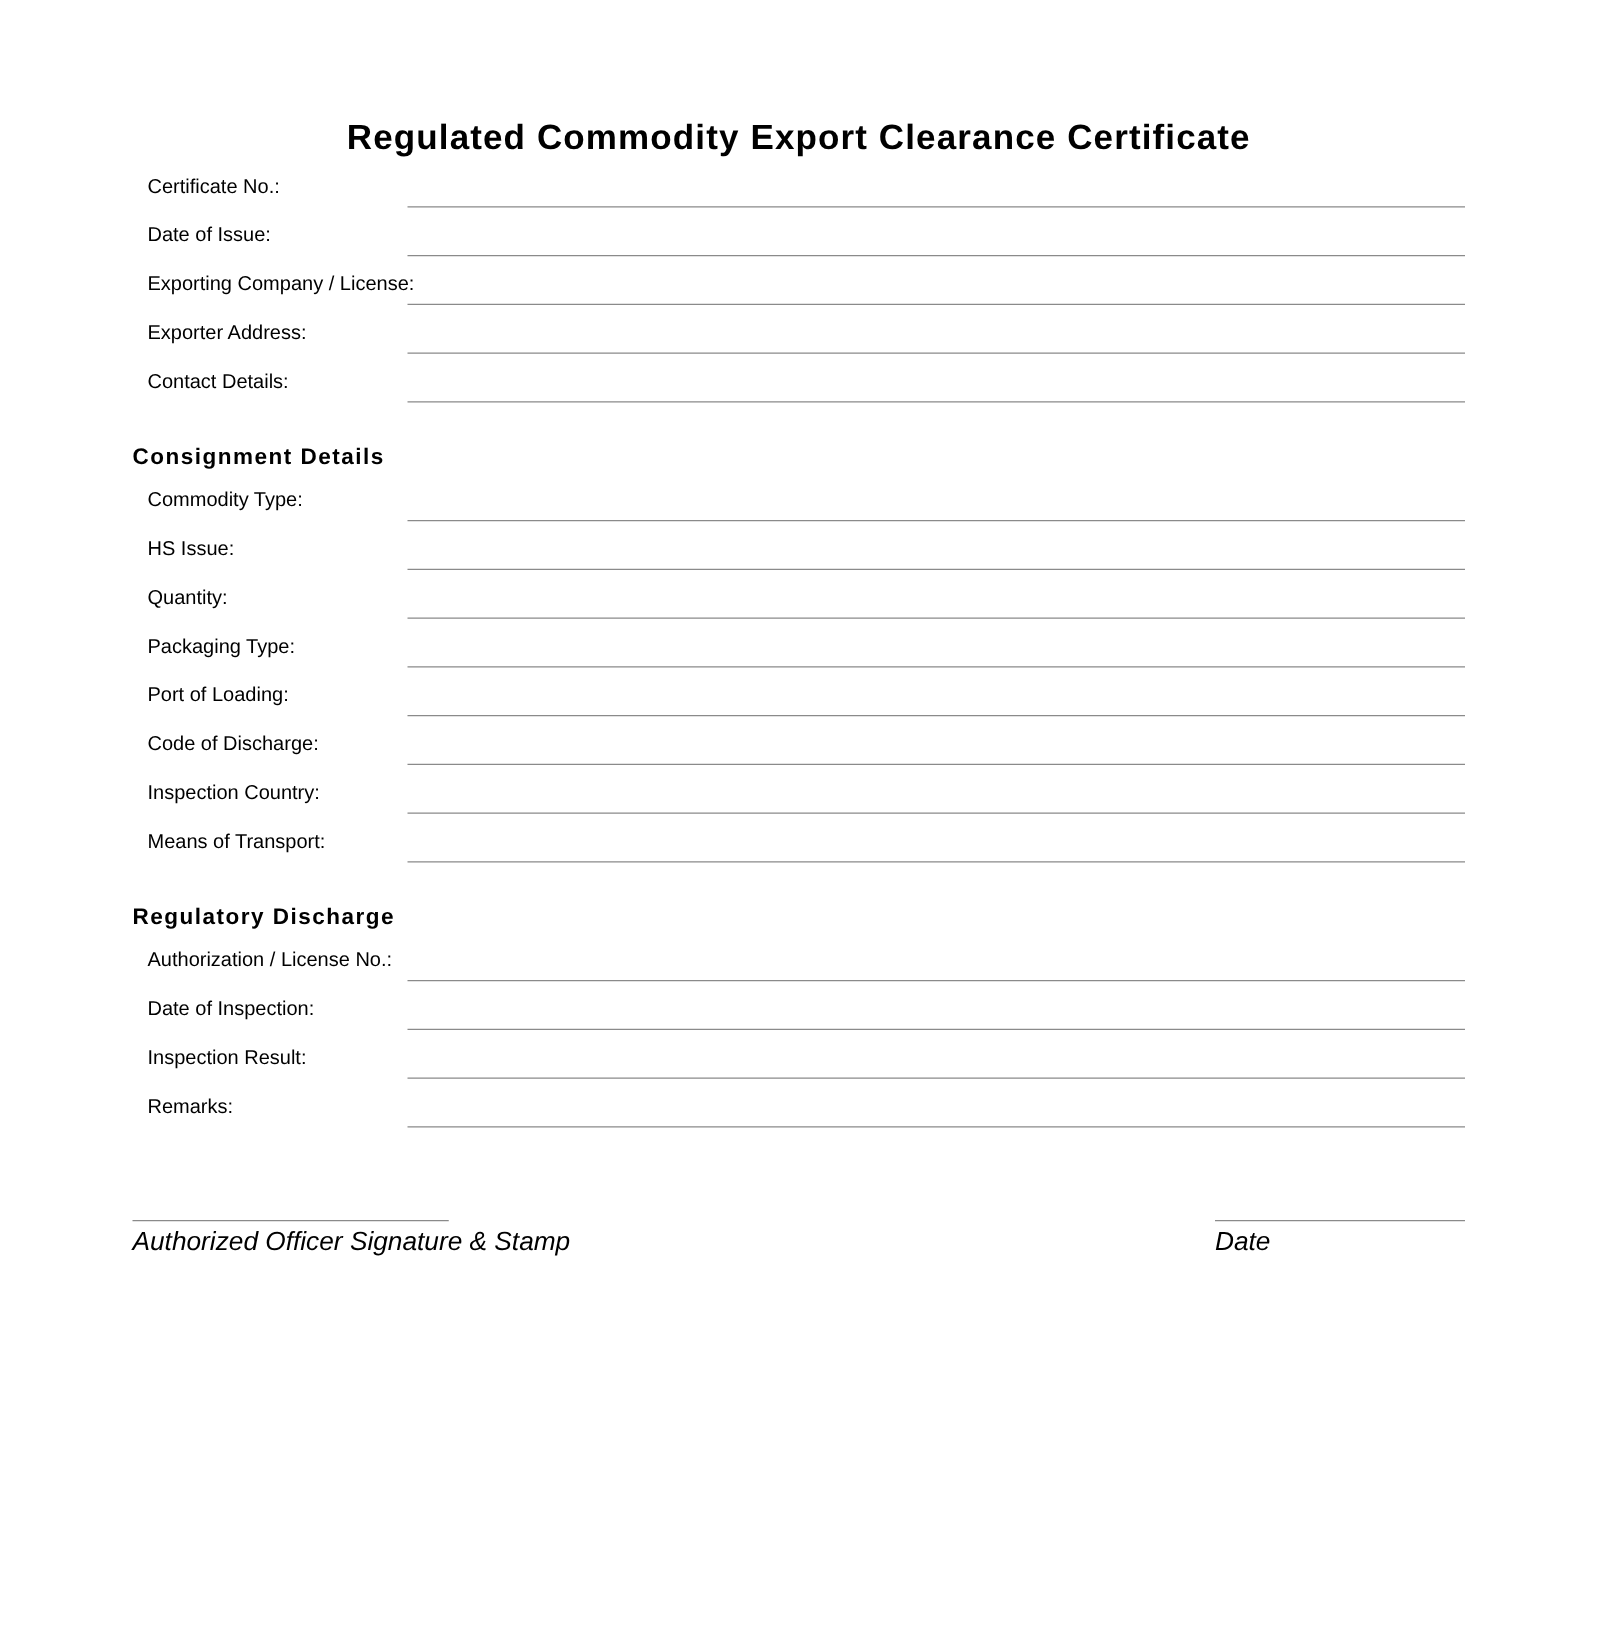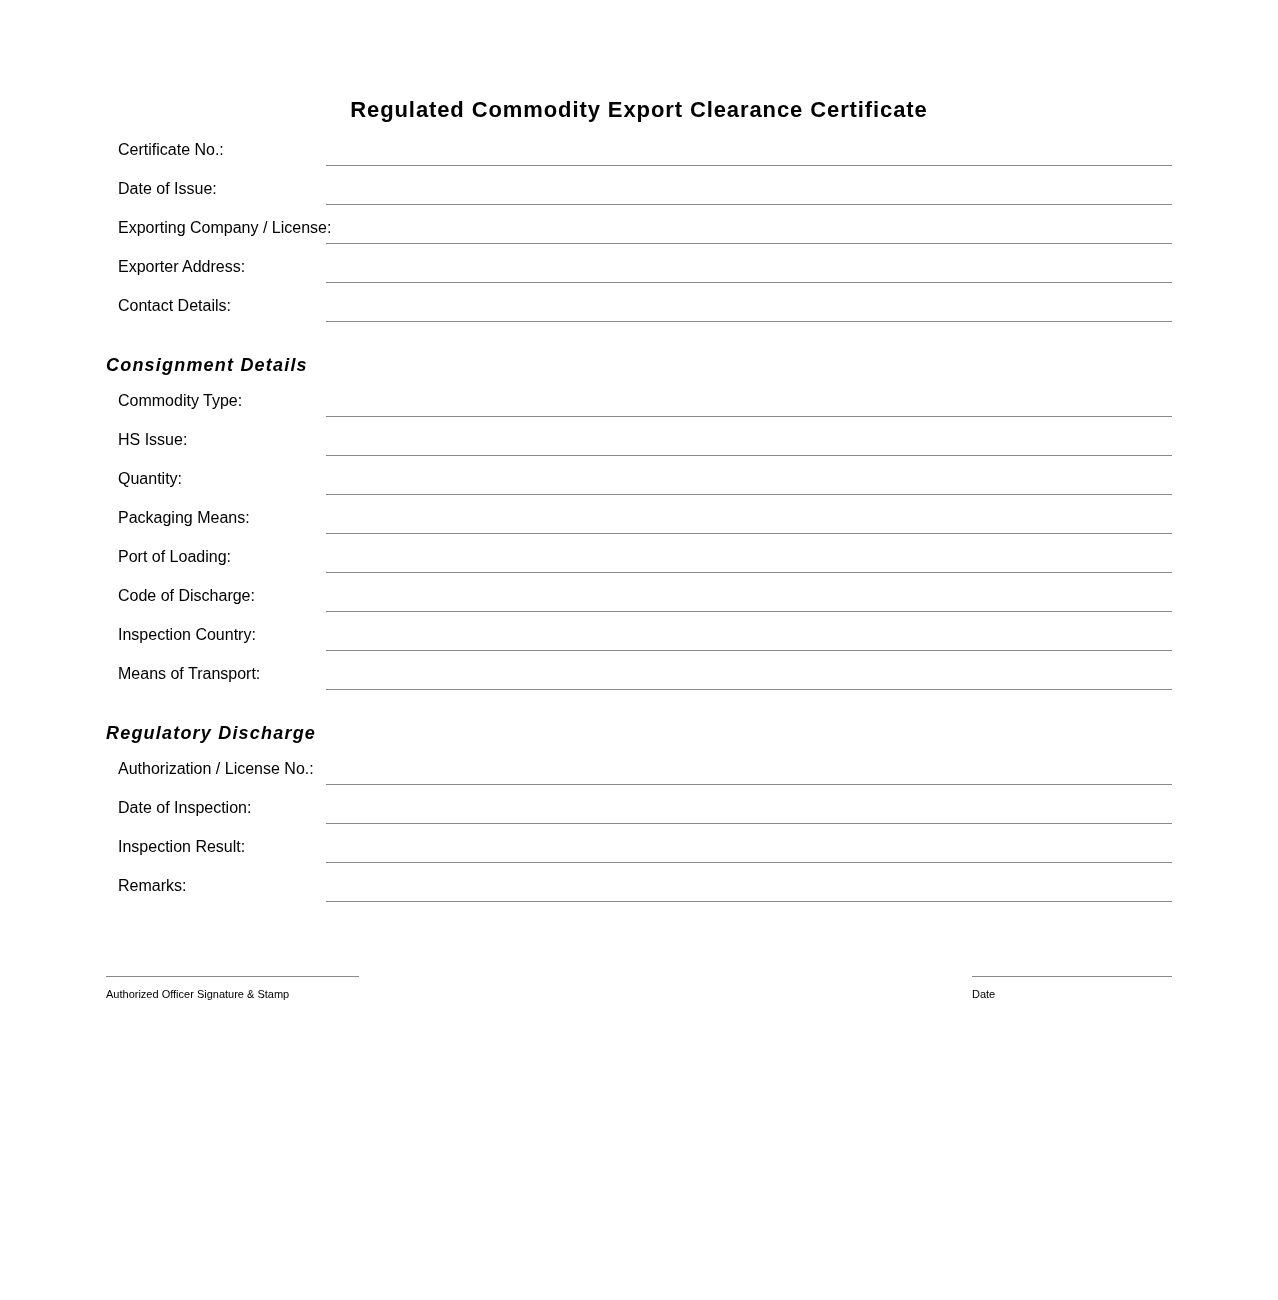--- a/index.html
+++ b/index.html
@@ -1,23 +1,23 @@
 <!DOCTYPE html>
 <html><head>
 <meta charset="utf-8">
 <style>
   html, body { margin: 0; padding: 0; background: #ffffff; }
   body { width: 1278px; height: 1300px; position: relative; font-family: "Liberation Sans", sans-serif; color: #000; }
-  .title { position: absolute; top: 90px; left: 0; width: 1278px; text-align: center; font-size: 22px; font-weight: bold; letter-spacing: 0.9px; margin: 0; line-height: 40px; }
+  .title { position: absolute; top: 90px; left: 0; width: 1278px; text-align: center; font-size: 28px; font-weight: bold; letter-spacing: 0.9px; margin: 0; line-height: 40px; }
   .field { position: absolute; left: 106px; width: 1066px; height: 39px; }
   .field .lbl { position: absolute; left: 12px; top: 0; font-size: 16px; line-height: 20px; white-space: nowrap; }
   .field .line { position: absolute; left: 220px; right: 0; top: 25px; border-bottom: 1px solid #8a8a8a; height: 0; }
-  .section { position: absolute; left: 106px; font-size: 18px; font-weight: bold; letter-spacing: 1.2px; line-height: 22px; margin: 0; font-style: italic; }
+  .section { position: absolute; left: 106px; font-size: 18px; font-weight: bold; letter-spacing: 1.2px; line-height: 22px; margin: 0; }
   .sig { position: absolute; top: 976px; border-top: 1px solid #8a8a8a; }
-  .sig .cap { display: block; padding-top: 8px; font-size: 11px; line-height: 18px; white-space: nowrap; }
+  .sig .cap { display: block; padding-top: 8px; font-size: 21px; line-height: 18px; white-space: nowrap; font-style: italic; }
 </style>
 </head>
 <body>
 
 <h1 class="title">Regulated Commodity Export Clearance Certificate</h1>
 
 <div class="field" style="top:140px">
   <span class="lbl">Certificate No.:</span>
   <span class="line"></span>
 </div>
@@ -45,21 +45,21 @@
 </div>
 <div class="field" style="top:430px">
   <span class="lbl">HS Issue:</span>
   <span class="line"></span>
 </div>
 <div class="field" style="top:469px">
   <span class="lbl">Quantity:</span>
   <span class="line"></span>
 </div>
 <div class="field" style="top:508px">
-  <span class="lbl">Packaging Means:</span>
+  <span class="lbl">Packaging Type:</span>
   <span class="line"></span>
 </div>
 <div class="field" style="top:547px">
   <span class="lbl">Port of Loading:</span>
   <span class="line"></span>
 </div>
 <div class="field" style="top:586px">
   <span class="lbl">Code of Discharge:</span>
   <span class="line"></span>
 </div>

